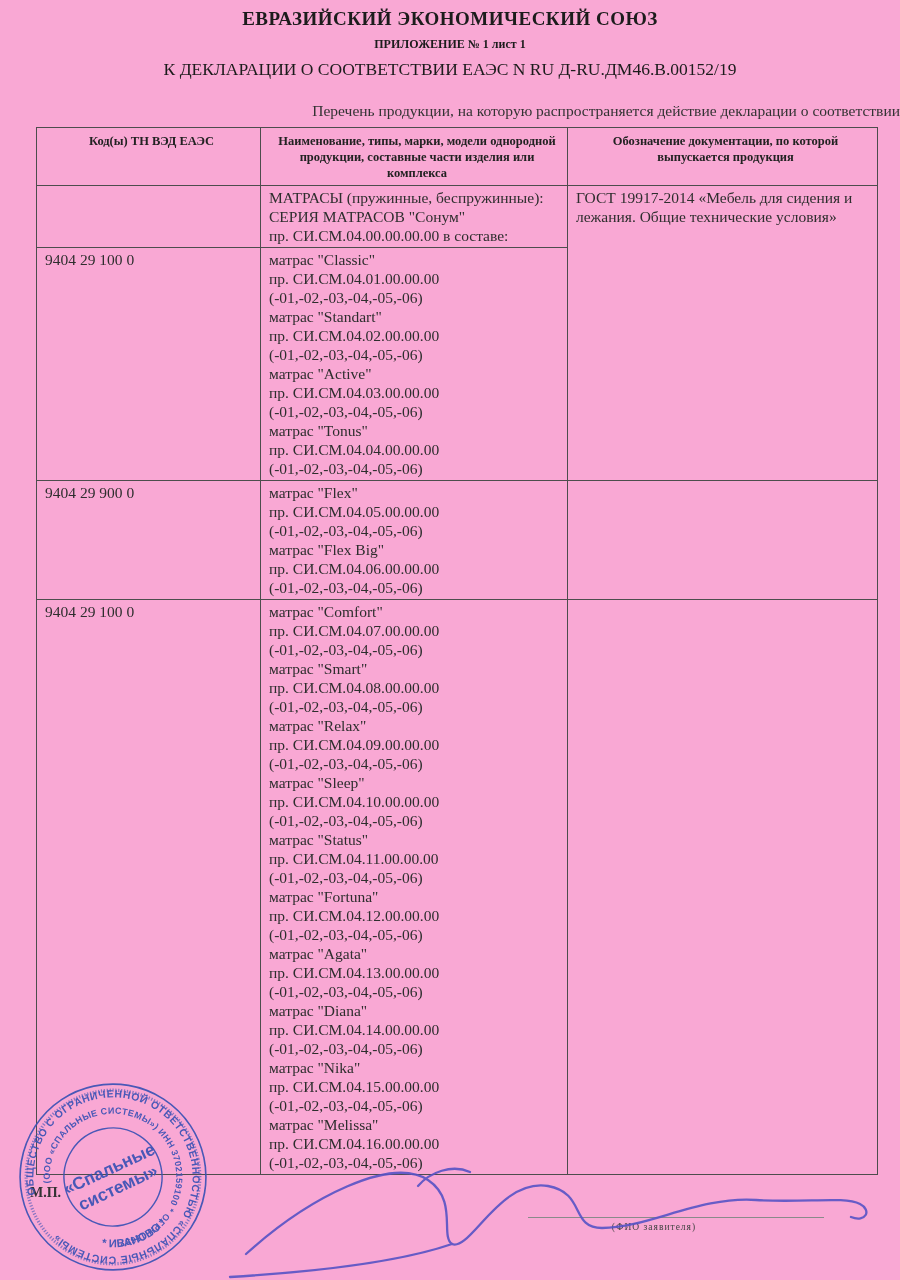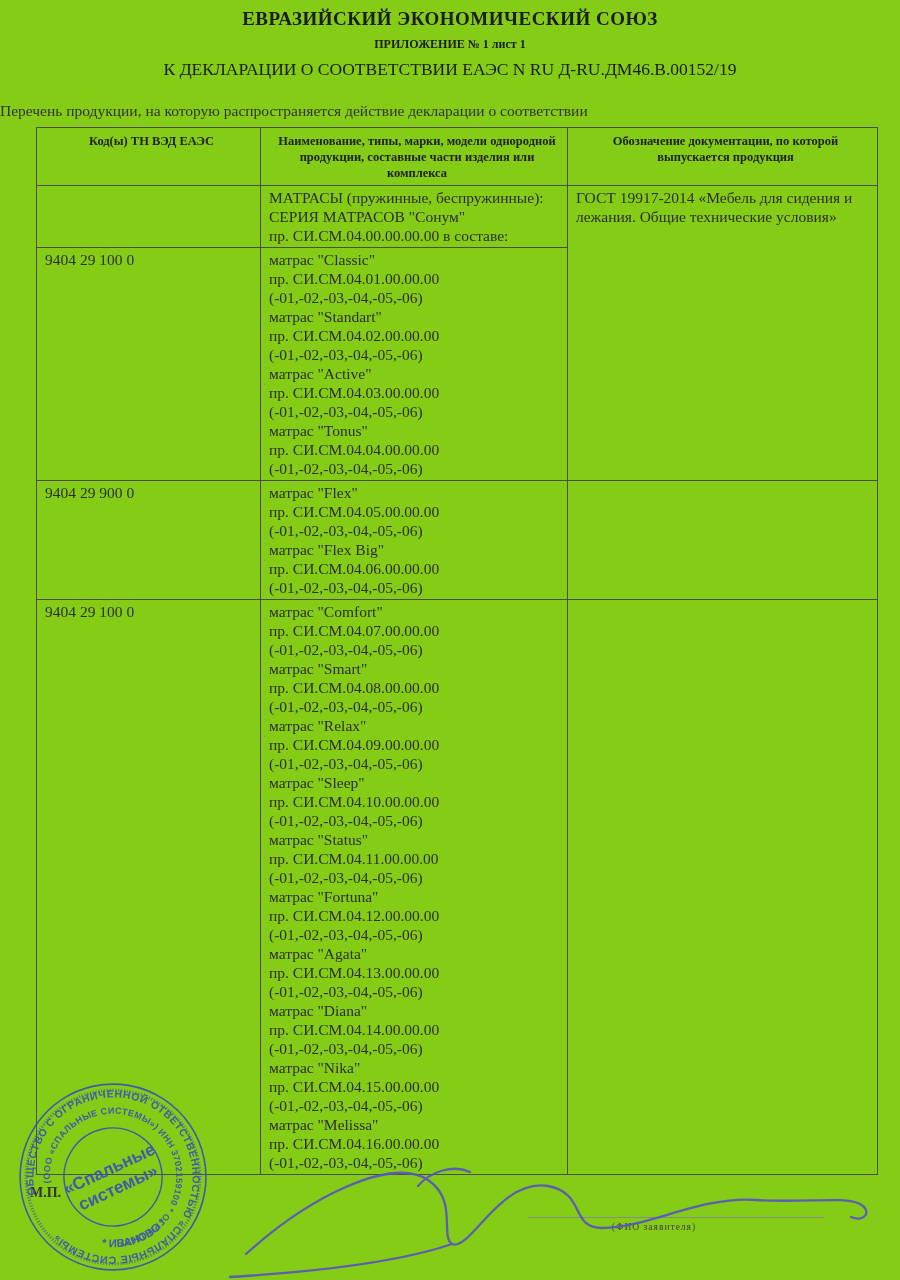--- a/index.html
+++ b/index.html
@@ -1,29 +1,29 @@
 <!DOCTYPE html>
 <html lang="ru"><head>
 <meta charset="utf-8">
 <style>
   html,body{margin:0;padding:0;background:#e8e8e8;}
   .page{
     position:relative;width:900px;height:1280px;margin:0 auto;
-    background:#84cc16;overflow:hidden;
+    background:#f9a8d4;overflow:hidden;
     font-family:"Liberation Serif","DejaVu Serif",serif;
     color:#2e2e2e;
   }
   
   .title1{position:absolute;top:8px;left:0;width:100%;text-align:center;
     font-size:19px;font-weight:bold;color:#1c1c1c;letter-spacing:.5px;}
   .title2{position:absolute;top:37px;left:0;width:100%;text-align:center;
     font-size:12px;font-weight:bold;color:#1c1c1c;}
   .title3{position:absolute;top:59px;left:0;width:100%;text-align:center;
     font-size:17.5px;font-weight:normal;color:#1c1c1c;}
-  .subtitle{position:absolute;top:102px;left:0;width:100%;text-align:left;
+  .subtitle{position:absolute;top:102px;left:0;width:100%;text-align:right;
     font-size:15.5px;color:#333;}
   
   table.products{
     position:absolute;left:36px;top:127px;width:841px;
     border-collapse:collapse;table-layout:fixed;
   }
   table.products th, table.products td{
     border:1px solid #4d4d4d;vertical-align:top;
     font-family:"Liberation Serif","DejaVu Serif",serif;
   }

